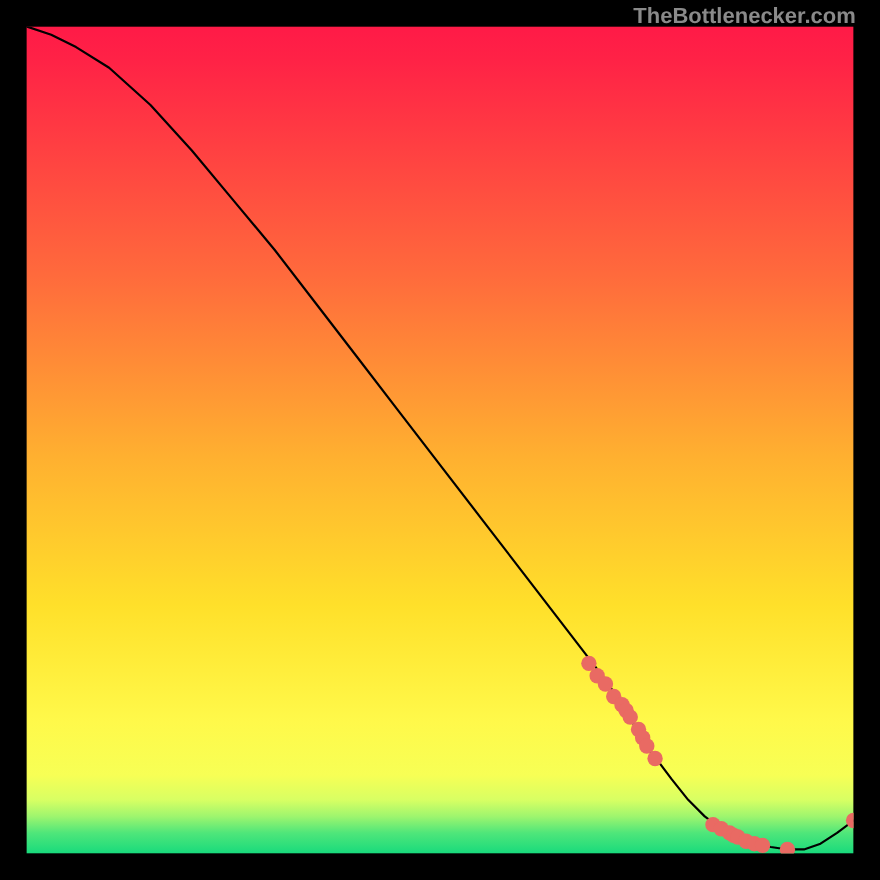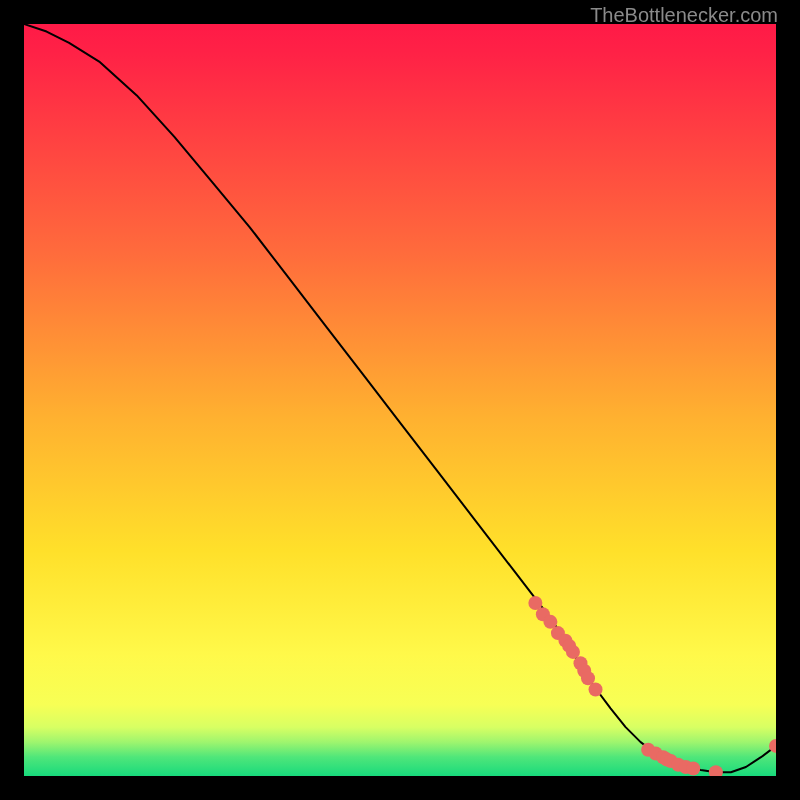--- a/index.html
+++ b/index.html
@@ -16,21 +16,21 @@
     width: 800px;
     height: 800px;
     background: #000;
   }
   .watermark {
     position: absolute;
     top: 4px;
     right: 22px;
     color: #8a8a8a;
     font-size: 20px;
-    font-weight: 400;
+    font-weight: 700;
     letter-spacing: 0;
     z-index: 10;
   }
   .plot {
     position: absolute;
     left: 24px;
     top: 24px;
     width: 752px;
     height: 752px;
   }

